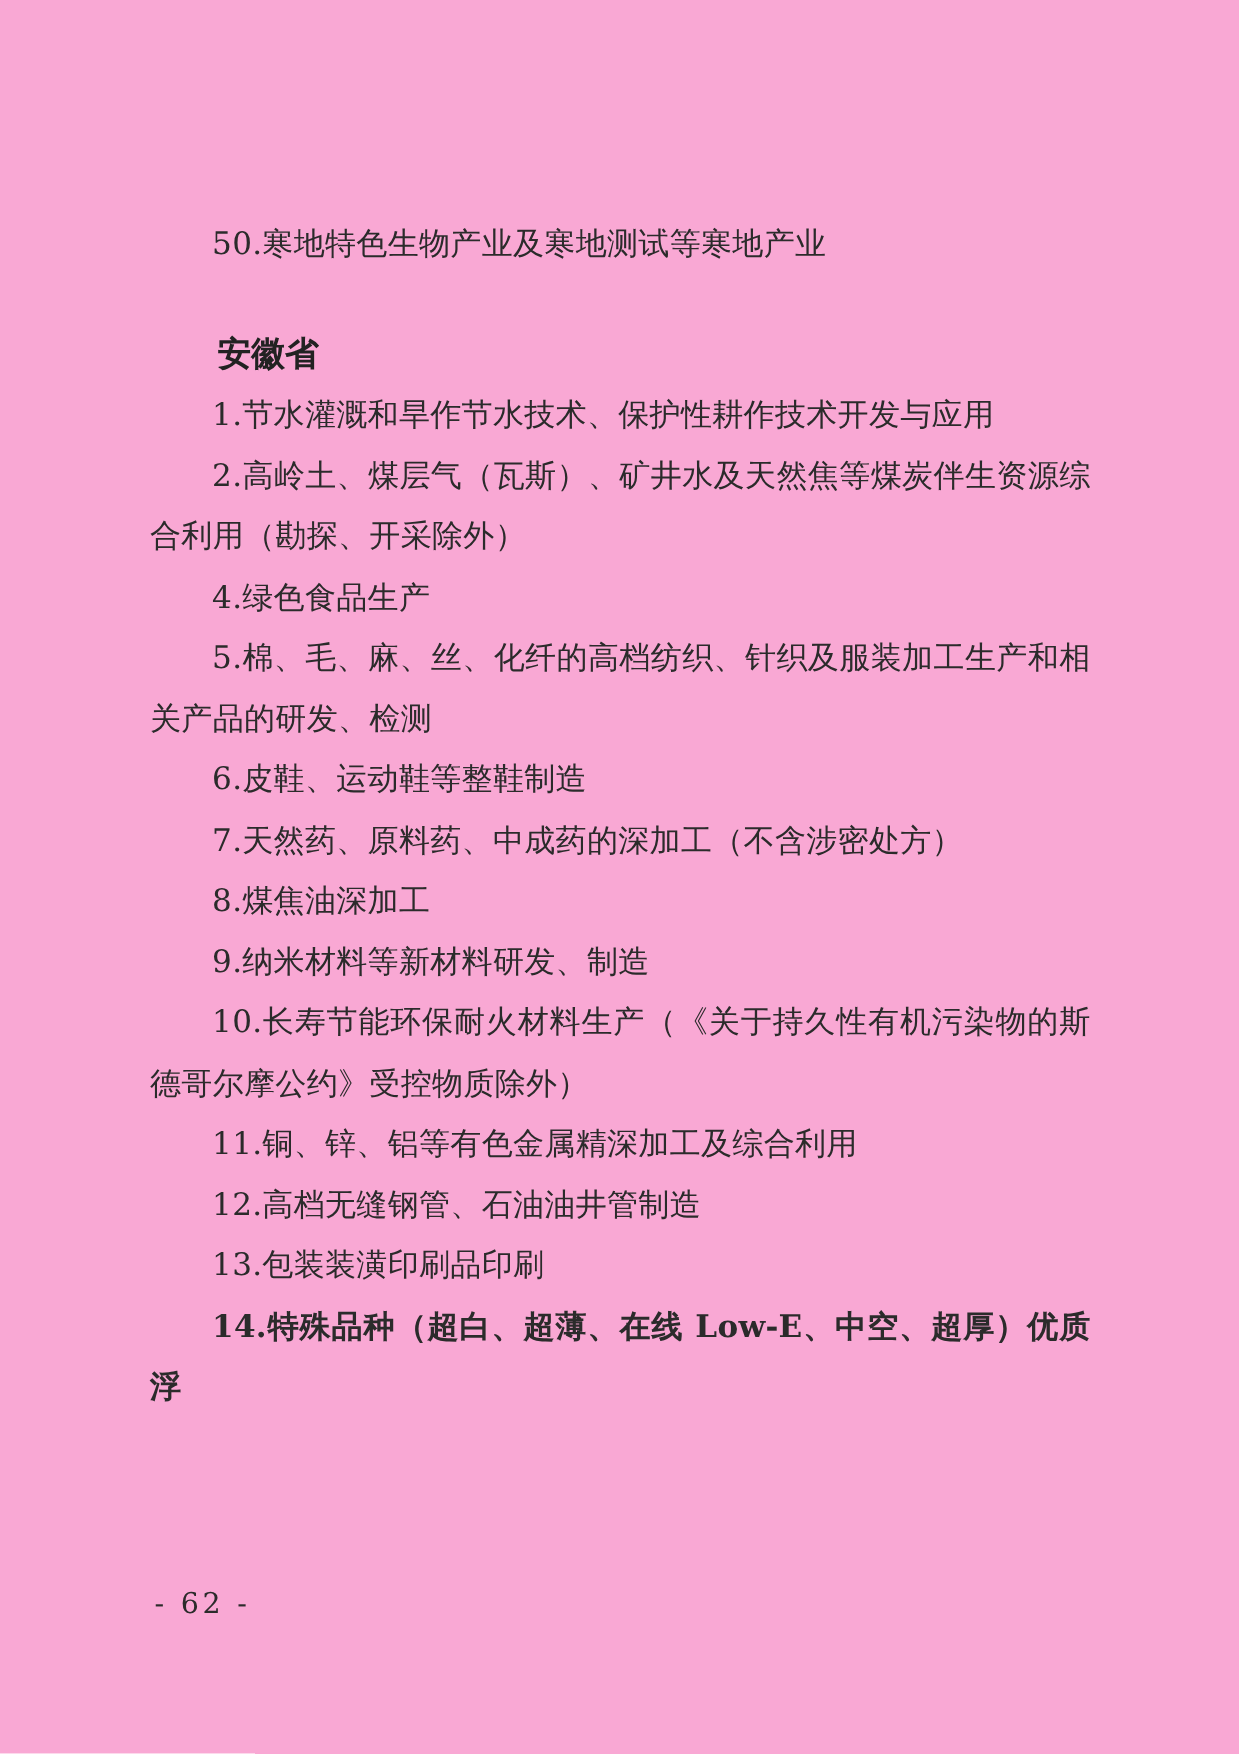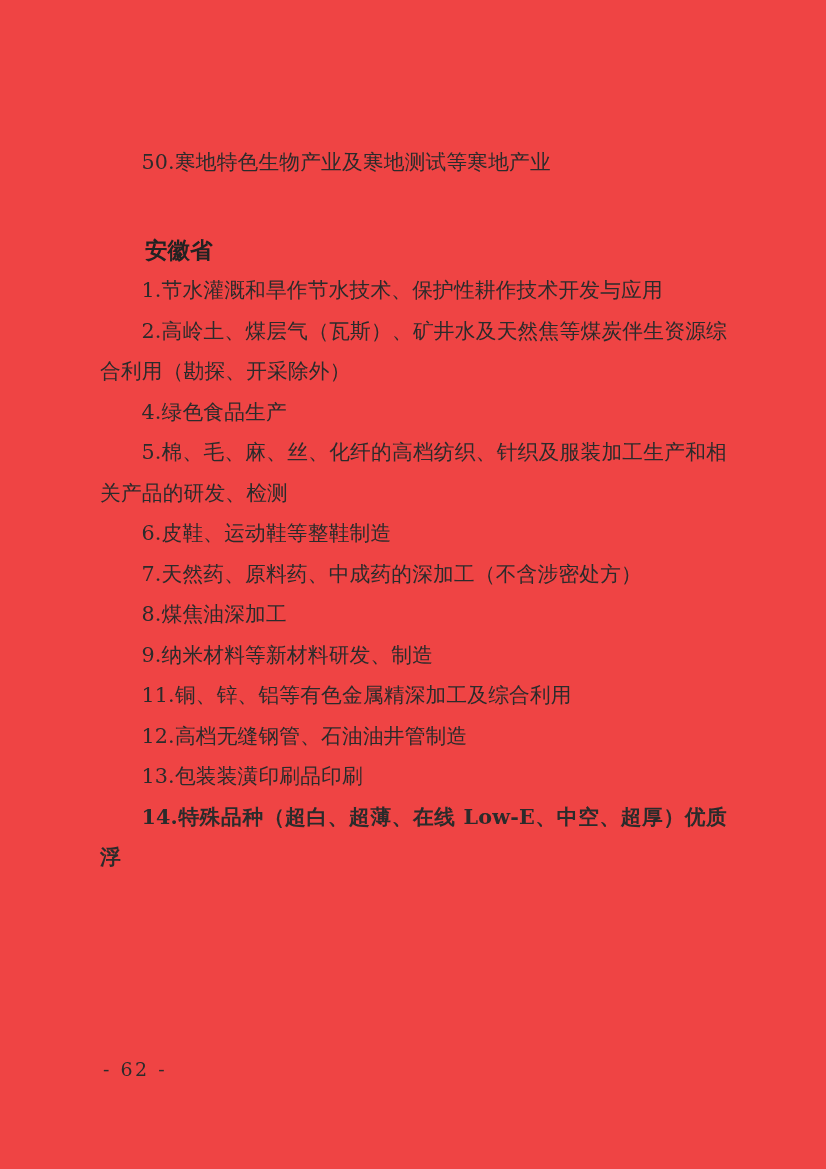--- a/index.html
+++ b/index.html
@@ -5,21 +5,21 @@
   * { margin: 0; padding: 0; box-sizing: border-box; }
 
   html, body {
     background: #ffffff;
   }
 
   .page {
     position: relative;
     width: 826px;
     height: 1169px;
-    background: #ef4444;
+    background: #f9a8d4;
     overflow: hidden;
     font-family: "DejaVu Serif", "Liberation Serif", serif;
     color: #2b2b2b;
   }
 
   .content {
     position: absolute;
     left: 100px;
     top: 142px;
     width: 627px;
@@ -41,21 +41,21 @@
     text-align-last: justify;
     font-weight: bold;
   }
 
   .section-heading {
     font-family: "DejaVu Sans", "Liberation Sans", sans-serif;
     font-weight: 700;
     font-size: 22.5px;
     line-height: 40.5px;
     text-indent: 2em;
-    margin-top: 47px;
+    margin-top: 33px;
     color: #222222;
   }
 
   .page-number {
     position: absolute;
     left: 103px;
     top: 1019px;
     font-size: 19px;
     line-height: 26px;
     letter-spacing: 2.5px;
@@ -74,20 +74,21 @@
     <h2 class="section-heading">安徽省</h2>
 
     <p class="para">1.节水灌溉和旱作节水技术、保护性耕作技术开发与应用</p>
     <p class="para">2.高岭土、煤层气（瓦斯）、矿井水及天然焦等煤炭伴生资源综合利用（勘探、开采除外）</p>
     <p class="para">4.绿色食品生产</p>
     <p class="para">5.棉、毛、麻、丝、化纤的高档纺织、针织及服装加工生产和相关产品的研发、检测</p>
     <p class="para">6.皮鞋、运动鞋等整鞋制造</p>
     <p class="para">7.天然药、原料药、中成药的深加工（不含涉密处方）</p>
     <p class="para">8.煤焦油深加工</p>
     <p class="para">9.纳米材料等新材料研发、制造</p>
+    <p class="para">10.长寿节能环保耐火材料生产（《关于持久性有机污染物的斯德哥尔摩公约》受控物质除外）</p>
     <p class="para">11.铜、锌、铝等有色金属精深加工及综合利用</p>
     <p class="para">12.高档无缝钢管、石油油井管制造</p>
     <p class="para">13.包装装潢印刷品印刷</p>
     <p class="para continues">14.特殊品种（超白、超薄、在线 Low-E、中空、超厚）优质浮</p>
 
   </div>
 
   <div class="page-number">- 62 -</div>
 </div>
 

